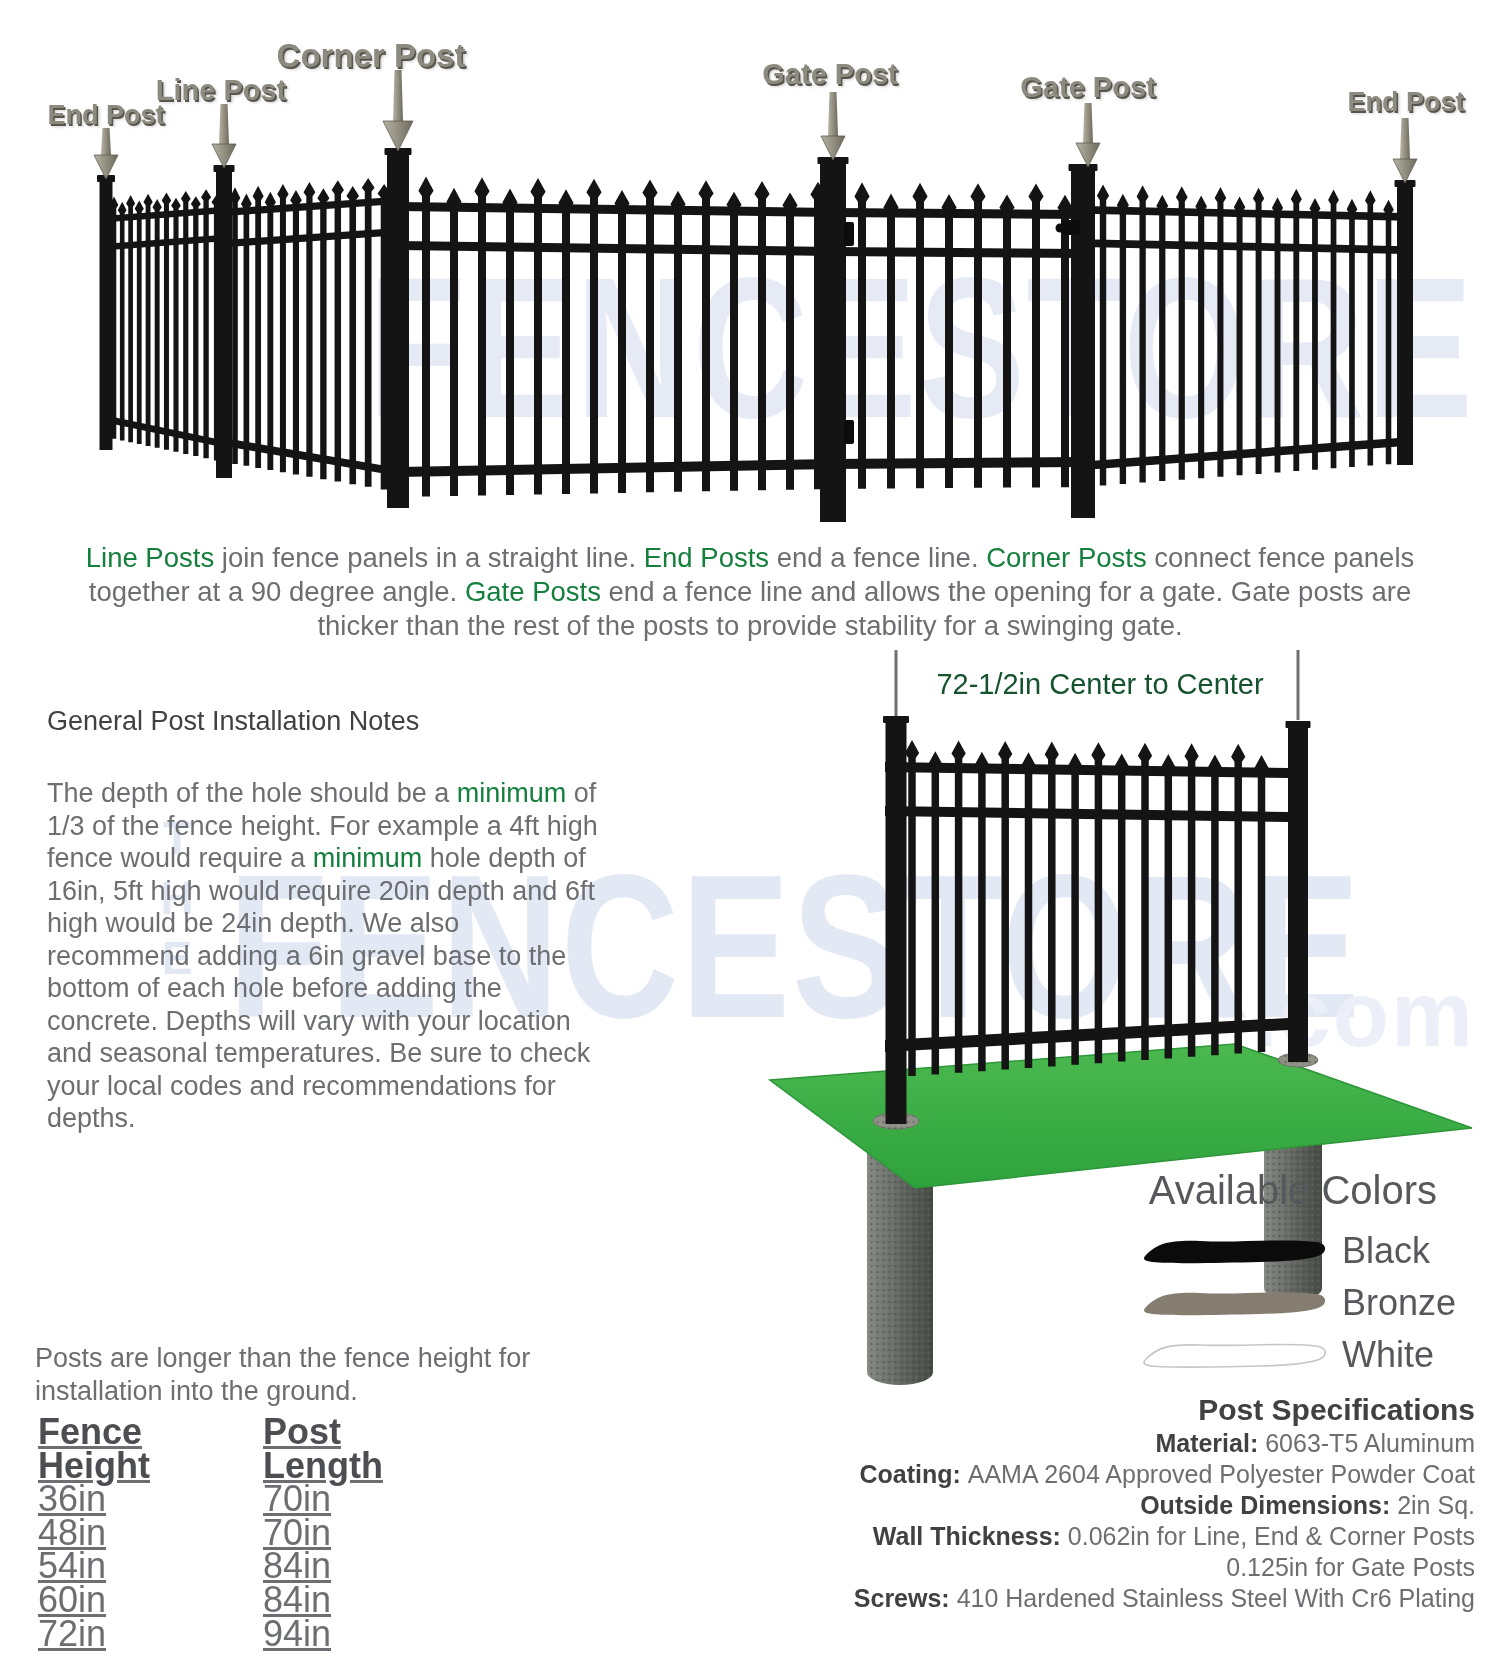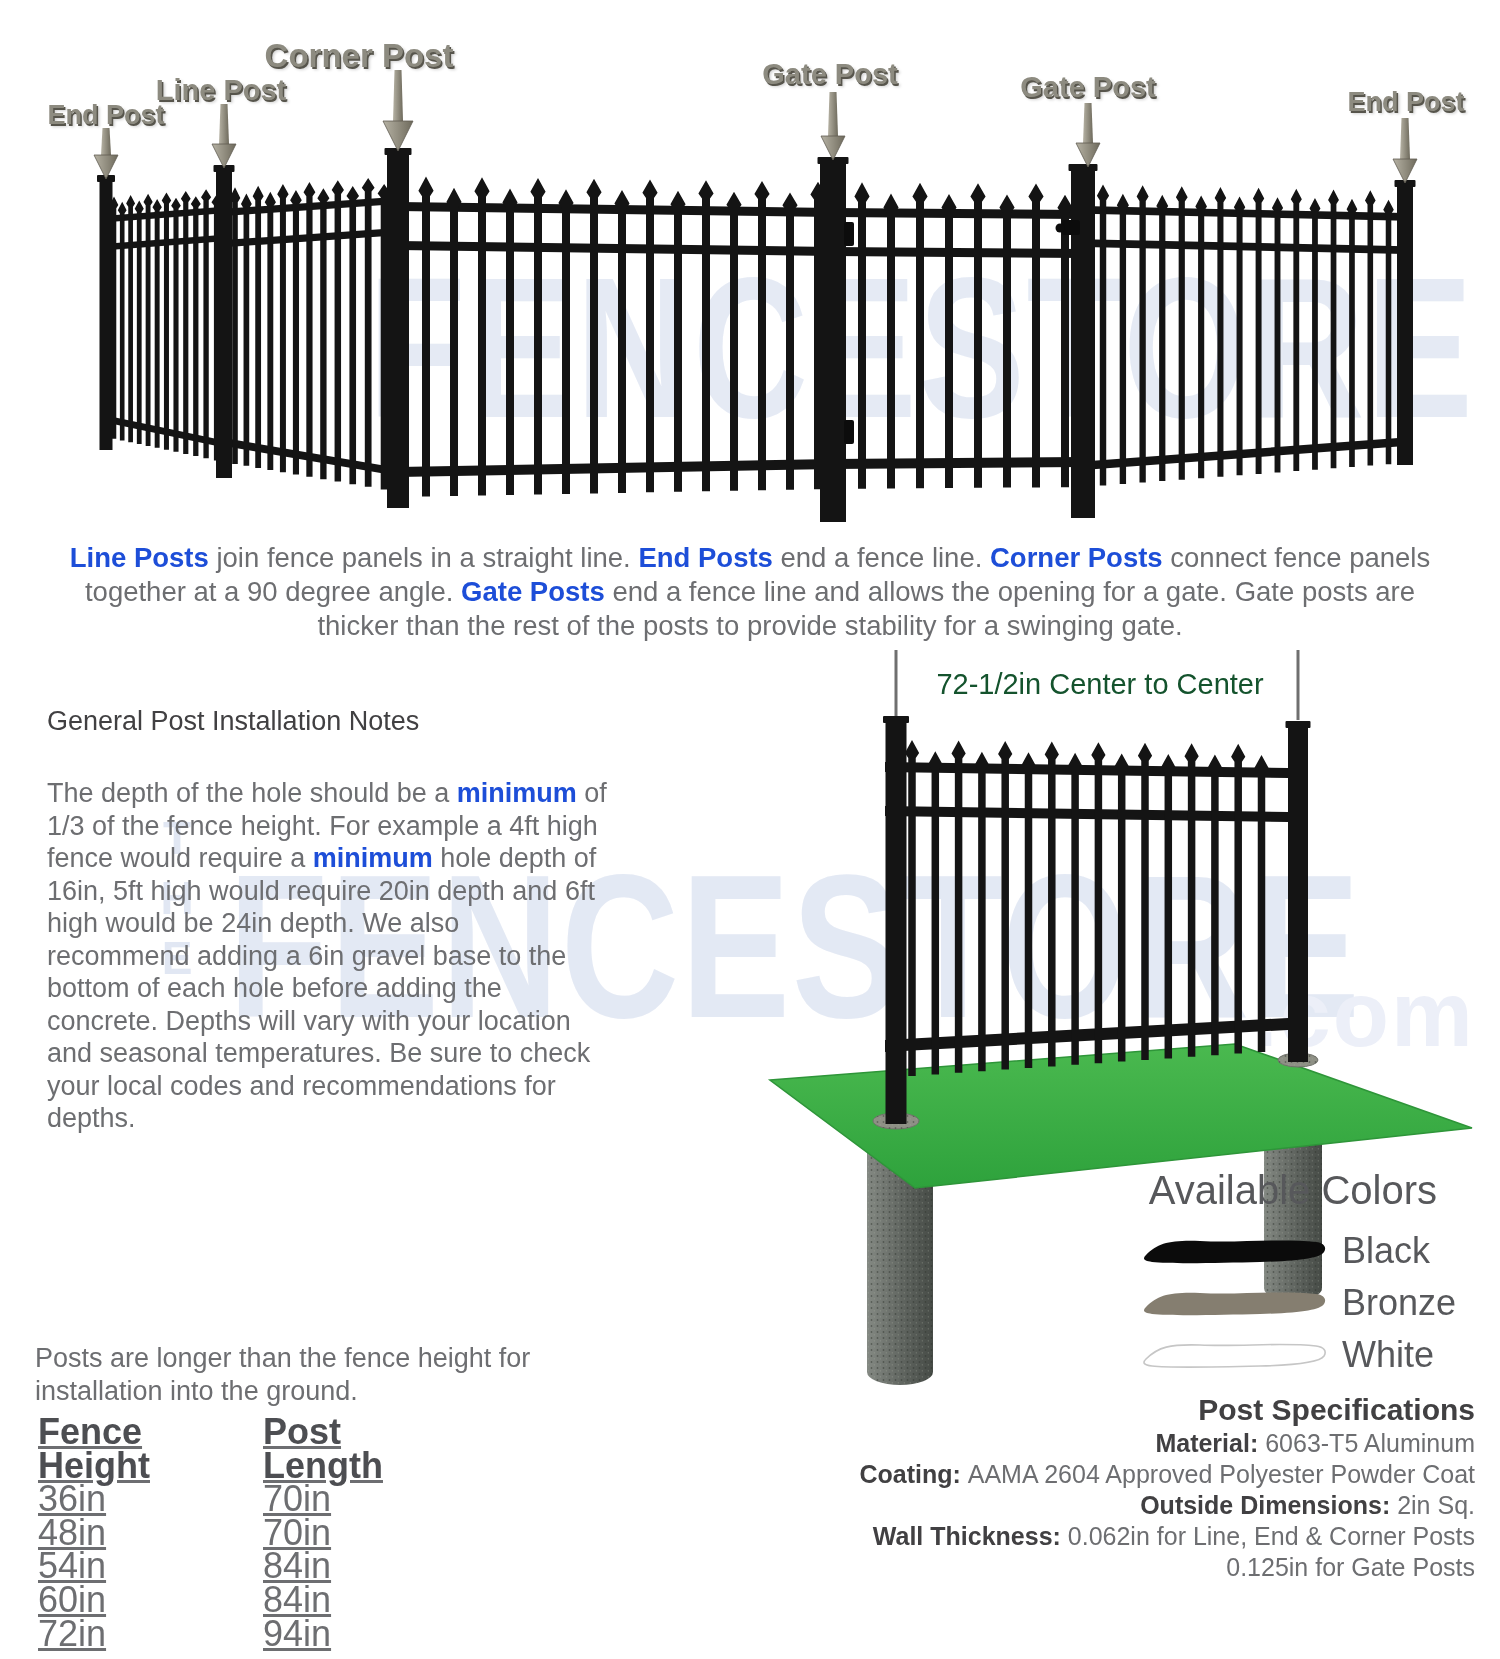--- a/index.html
+++ b/index.html
@@ -12,21 +12,21 @@
   #wm-the{position:absolute;left:150px;top:812px;font-size:46px;font-weight:700;color:#e1e7f3;
           writing-mode:vertical-rl;text-orientation:upright;letter-spacing:8px;z-index:0;}
   #wm-com{position:absolute;left:1252px;top:962px;font-size:92px;font-weight:700;color:#eceff8;z-index:0;
           letter-spacing:2px;}
   svg.canvas{position:absolute;left:0;z-index:1;}
   .label3d{position:absolute;z-index:2;font-weight:700;color:#8d8b80;white-space:nowrap;
            text-shadow:1.5px 1.5px 0 #57554c, 3px 3px 3px rgba(0,0,0,.18);
            transform:translateX(-50%);}
   #intro{position:absolute;z-index:2;left:60px;top:541px;width:1380px;text-align:center;
          font-size:27.5px;line-height:34px;color:#6d6e71;}
-  .rich b{color:#1d4ed8;font-weight:700;}
+  .rich b{color:#15803d;font-weight:400;}
   #notes{position:absolute;z-index:2;left:47px;top:705px;width:562px;color:#6d6e71;}
   #notes .h{font-size:27px;line-height:33px;font-weight:400;color:#414042;}
   #notes p{margin:0;font-size:27px;line-height:32.5px;}
   #notes p.gap{margin-top:39px;}
   #dim-label{position:absolute;z-index:2;left:900px;top:668px;width:400px;text-align:center;
              font-size:29px;color:#14532d;}
   #posts-longer{position:absolute;z-index:2;left:35px;top:1342px;width:505px;
                 font-size:27px;line-height:33px;color:#6d6e71;}
   #post-table{position:absolute;z-index:2;left:38px;top:1415px;display:grid;
               grid-template-columns:225px 160px;font-size:36px;line-height:33.6px;color:#6d6e71;text-decoration:underline;}
@@ -164,21 +164,21 @@
         <polygon points="821,136 845,136 833,160" fill="url(#agrad)" stroke="#5f5c52" stroke-width="0.8"></polygon>
         <polygon points="1084.5,103 1091.5,103 1093,143 1083,143" fill="url(#agrad)"></polygon>
         <polygon points="1076,143 1100,143 1088,167" fill="url(#agrad)" stroke="#5f5c52" stroke-width="0.8"></polygon>
         <polygon points="1401.5,118 1408.5,118 1410,159 1400,159" fill="url(#agrad)"></polygon>
         <polygon points="1393,159 1417,159 1405,183" fill="url(#agrad)" stroke="#5f5c52" stroke-width="0.8"></polygon>
       </g>
   </svg>
   <div id="post-labels">
       <div class="label3d" style="left: 106px; top: 100px; font-size: 27px;">End Post</div>
       <div class="label3d" style="left: 221px; top: 74px; font-size: 29px;">Line Post</div>
-      <div class="label3d" style="left: 359px; top: 37px; font-size: 33px;">Corner Post</div>
+      <div class="label3d" style="left: 371px; top: 37px; font-size: 33px;">Corner Post</div>
       <div class="label3d" style="left: 830px; top: 58px; font-size: 29px;">Gate Post</div>
       <div class="label3d" style="left: 1088px; top: 71px; font-size: 29px;">Gate Post</div>
       <div class="label3d" style="left: 1406px; top: 87px; font-size: 27px;">End Post</div>
     </div>
 
   <div id="intro" class="rich"><b>Line Posts</b><span> join fence panels in a straight line.  </span><b>End Posts</b><span> end a fence line. </span><b>Corner Posts</b><span> connect fence panels together at a 90 degree angle. </span><b>Gate Posts</b><span> end a fence line and allows the opening for a gate. Gate posts are thicker than the rest of the posts to provide stability for a swinging gate.</span></div>
 
   <div id="notes">
     <div class="h">General Post Installation Notes</div>
     <p class="gap rich"><span>The depth of the hole should be a </span><b>minimum</b><span> of 1/3 of the fence height. For example a 4ft high fence would require a </span><b>minimum</b><span> hole depth of 16in, 5ft high would require 20in depth and 6ft high would be 24in depth. We also recommend adding a 6in gravel base to the bottom of each hole before adding the concrete. Depths will vary with your location and seasonal temperatures. Be sure to check your local codes and recommendations for depths.</span></p>
@@ -282,15 +282,16 @@
   <div id="colors-heading">Available Colors</div>
 
   <div id="specs">
     <div class="h3">Post Specifications</div>
     <div id="spec-lines">
         <div class="spec-line"><b>Material: </b><span>6063-T5 Aluminum</span></div>
         <div class="spec-line"><b>Coating: </b><span>AAMA 2604 Approved Polyester Powder Coat</span></div>
         <div class="spec-line"><b>Outside Dimensions: </b><span>2in Sq.</span></div>
         <div class="spec-line"><b>Wall Thickness: </b><span>0.062in for Line, End &amp; Corner Posts</span></div>
         <div class="spec-line"><span>0.125in for Gate Posts</span></div>
+        <div class="spec-line"><b>Screws: </b><span>410 Hardened Stainless Steel With Cr6 Plating</span></div>
       </div>
   </div>
 </div>
 
 </body></html>

